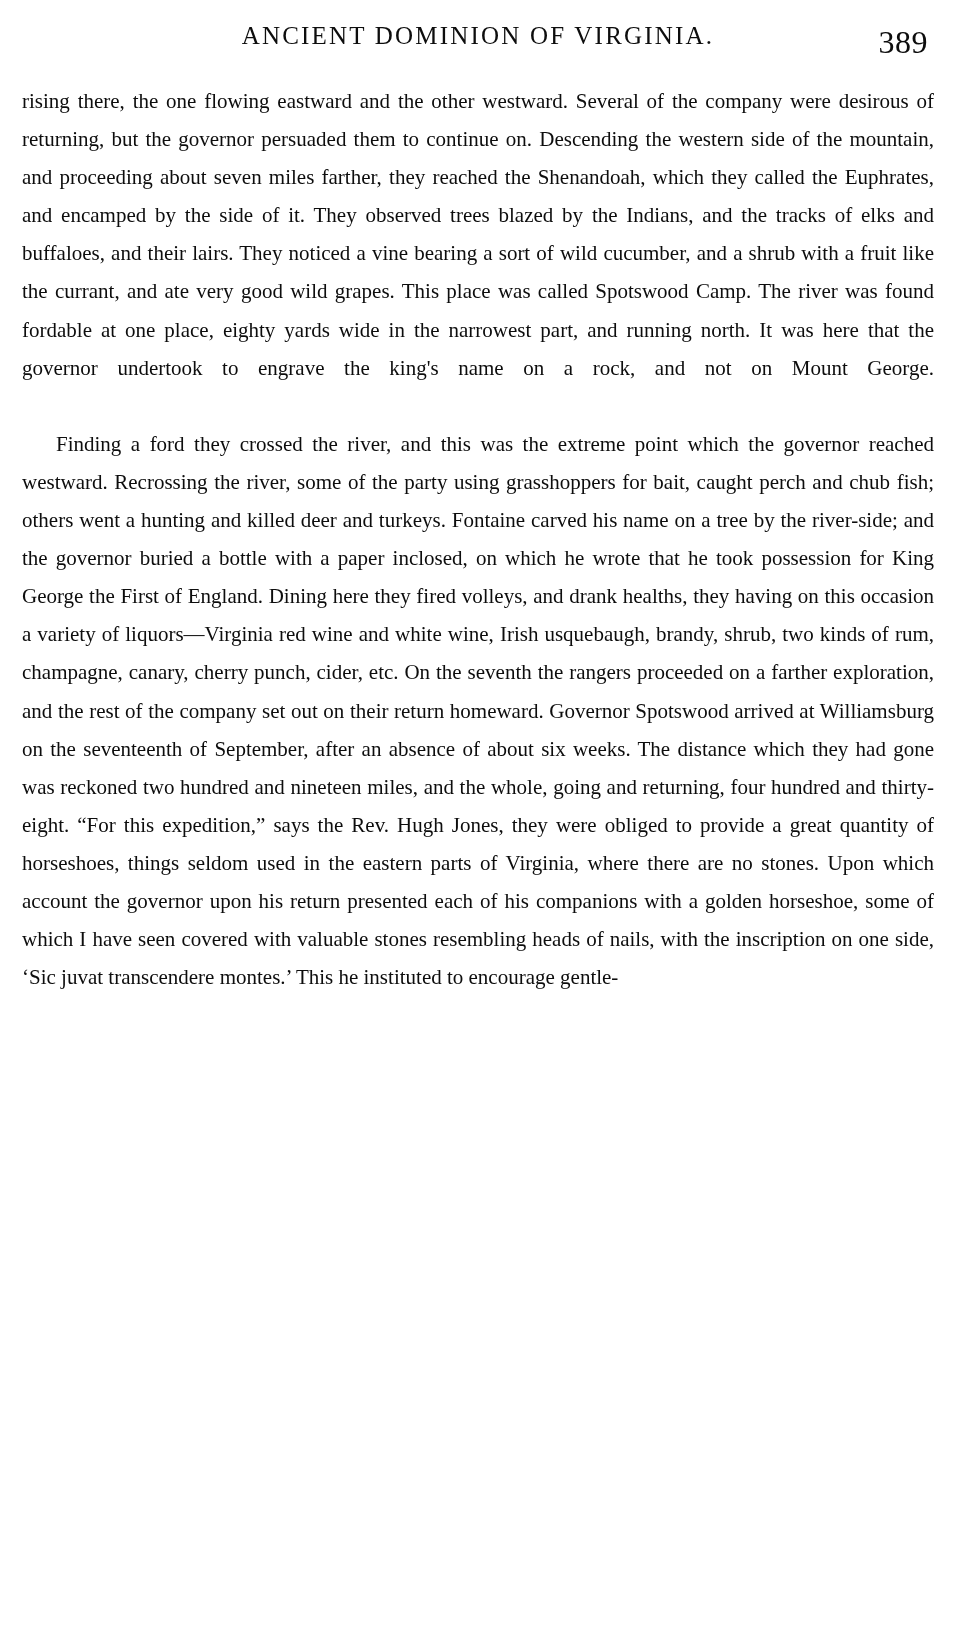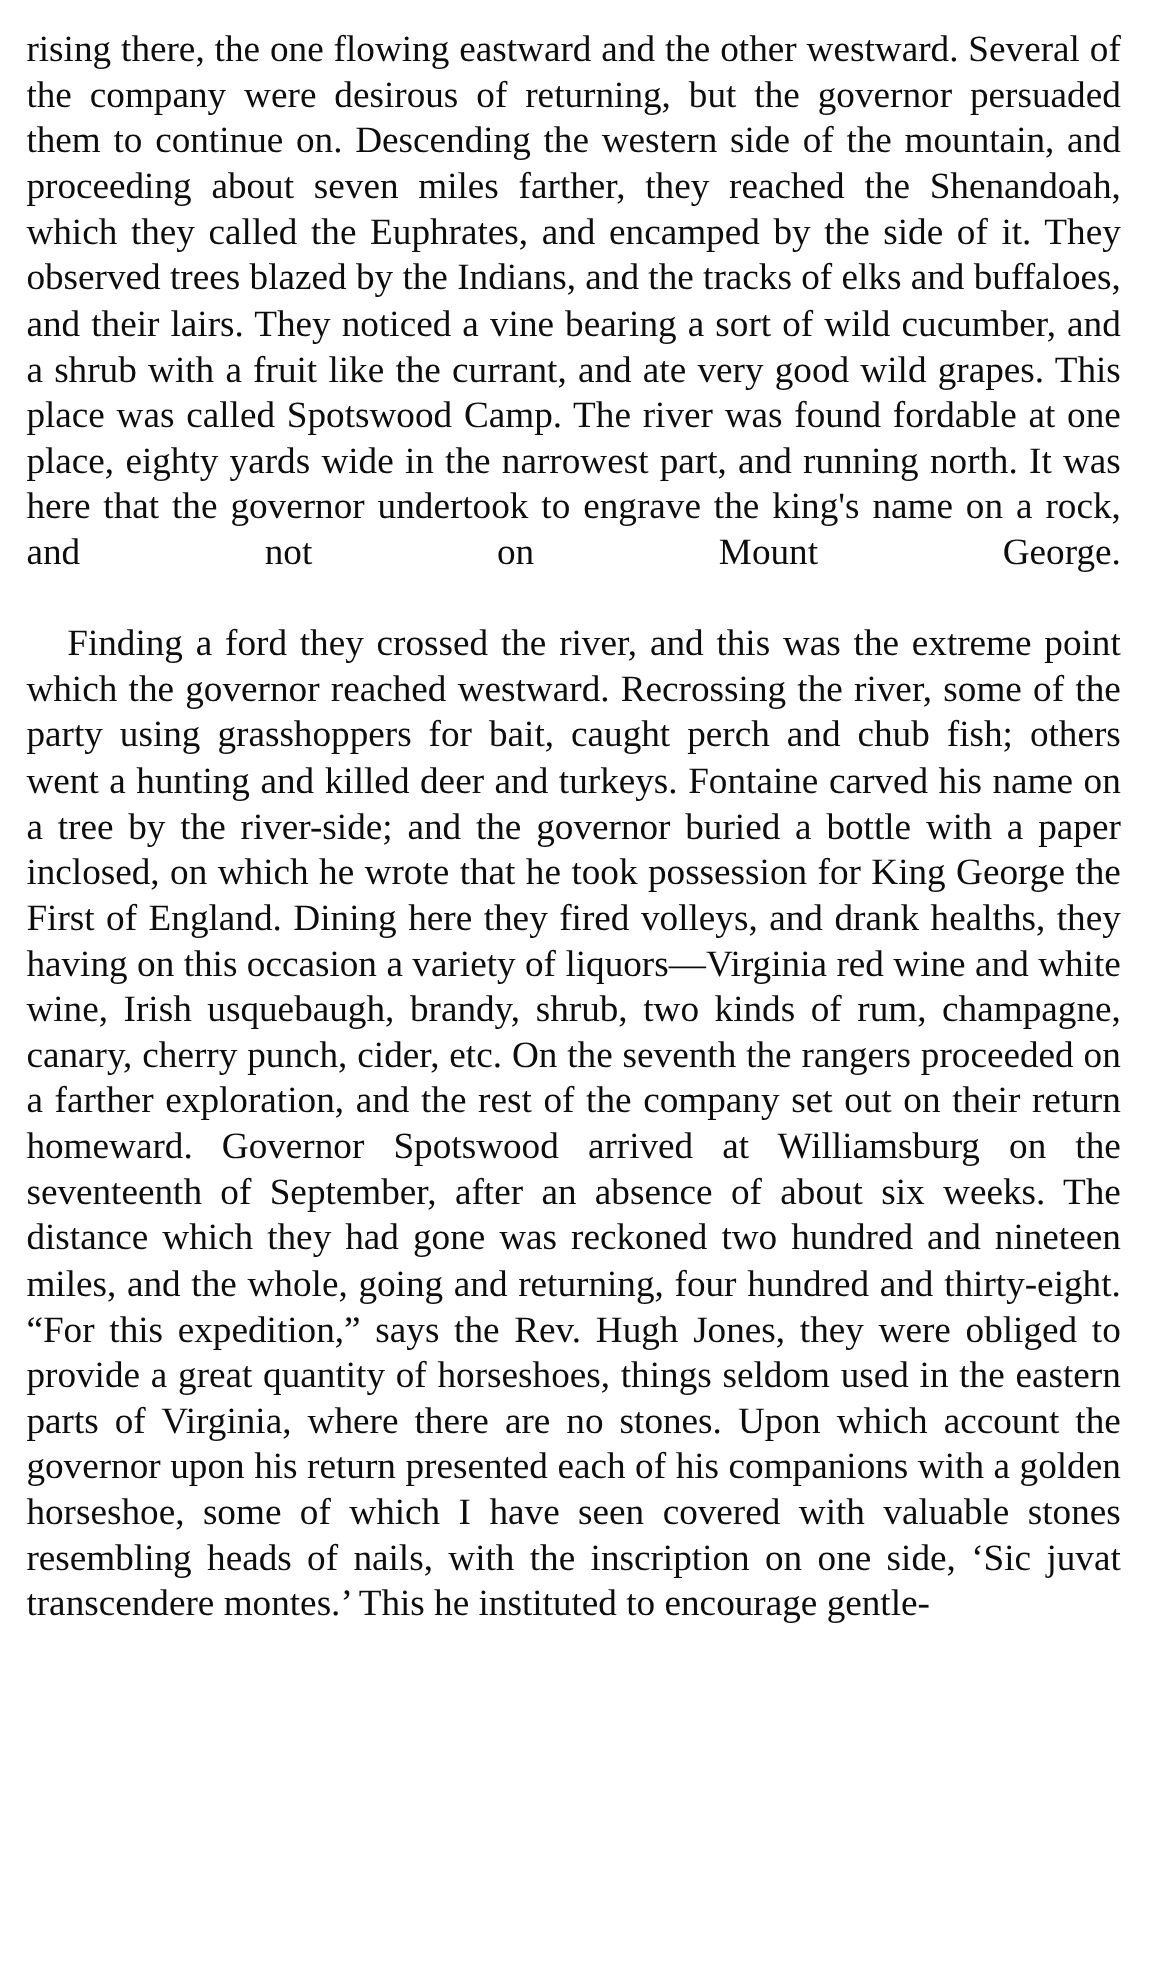--- a/index.html
+++ b/index.html
@@ -39,21 +39,21 @@
     font-weight: 400;
   }
   .page-number {
     position: absolute;
     right: 6px;
     top: 2px;
     font-size: 32px;
     letter-spacing: 0.5px;
   }
   .body-text {
-    font-size: 31px;
+    font-size: 21px;
     line-height: 38.1px;
     text-align: justify;
     text-justify: inter-word;
     hyphens: none;
   }
   .body-text p {
     margin: 0;
   }
   .body-text p.indent {
     text-indent: 34px;
@@ -66,19 +66,23 @@
   }
   .body-text p.no-stretch::after {
     content: none;
   }
 </style>
 </head>
 <body>
 
 <div class="page">
 
+  <div class="running-head">
+    <div class="head-title">Ancient Dominion of Virginia.</div>
+    <div class="page-number">389</div>
+  </div>
 
   <div class="body-text">
     <p>rising there, the one flowing eastward and the other westward. Several of the company were desirous of returning, but the governor persuaded them to continue on.    Descending the western side of the mountain, and proceeding about seven miles farther, they reached the Shenandoah, which they called the Euphrates, and encamped by the side of it.    They observed trees blazed by the Indians, and the tracks of elks and buffaloes, and their lairs. They noticed a vine bearing a sort of wild cucumber, and a shrub with a fruit like the currant, and ate very good wild grapes. This place was called Spotswood Camp.    The river was found fordable at one place, eighty yards wide in the narrowest part, and running north.    It was here that the governor undertook to engrave the king's name on a rock, and not on Mount George.</p>
     <p class="indent no-stretch">Finding a ford they crossed the river, and this was the extreme point which the governor reached westward.    Recrossing the river, some of the party using grasshoppers for bait, caught perch and chub fish; others went a hunting and killed deer and turkeys.    Fontaine carved his name on a tree by the river-side; and the governor buried a bottle with a paper inclosed, on which he wrote that he took possession for King George the First of England.    Dining here they fired volleys, and drank healths, they having on this occasion a variety of liquors—Virginia red wine and white wine, Irish usquebaugh, brandy, shrub, two kinds of rum, champagne, canary, cherry punch, cider, etc.    On the seventh the rangers proceeded on a farther exploration, and the rest of the company set out on their return homeward.    Governor Spotswood arrived at Williamsburg on the seventeenth of September, after an absence of about six weeks.    The distance which they had gone was reckoned two hundred and nineteen miles, and the whole, going and returning, four hundred and thirty-eight.    “For this expedition,” says the Rev. Hugh Jones, they were obliged to provide a great quantity of horseshoes, things seldom used in the eastern parts of Virginia, where there are no stones.    Upon which account the governor upon his return presented each of his companions with a golden horseshoe, some of which I have seen covered with valuable stones resembling heads of nails, with the inscription on one side, ‘Sic juvat transcendere montes.’    This he instituted to encourage gentle-</p>
   </div>
 
 </div>
 
 </body></html>

